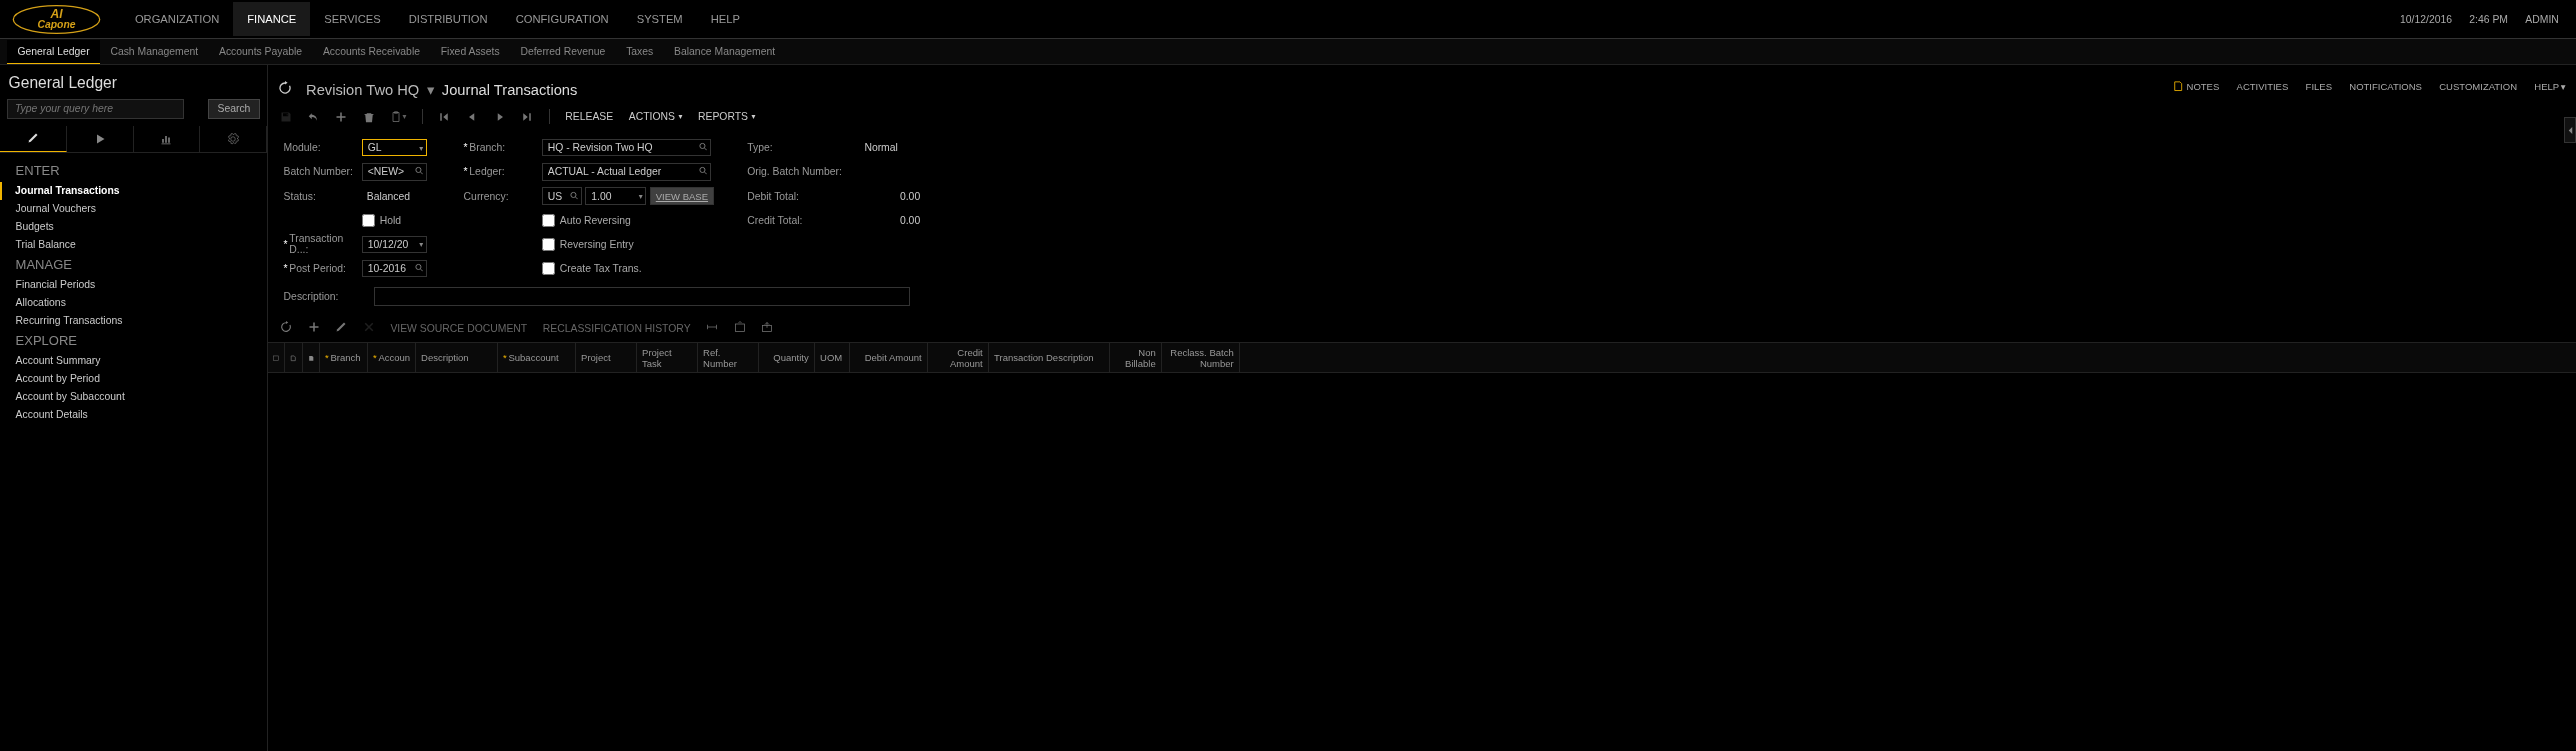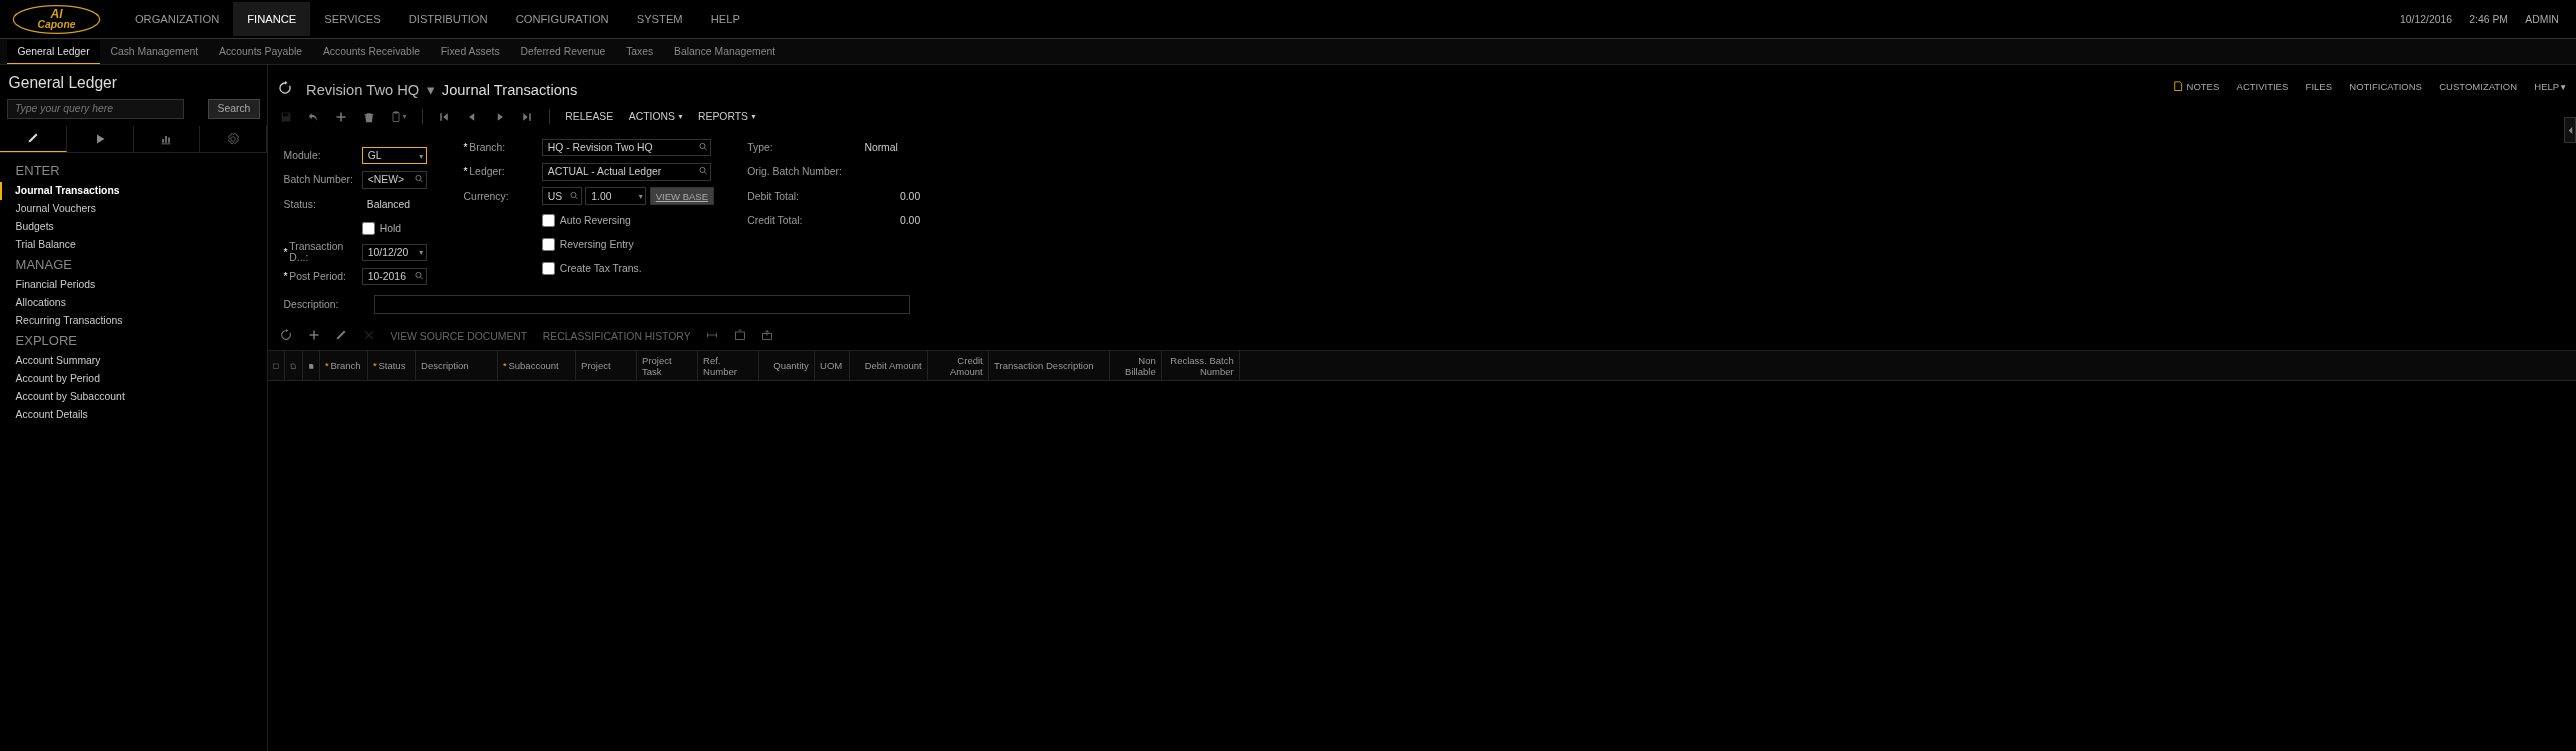--- a/index.html
+++ b/index.html
@@ -273,21 +273,21 @@
           <span style="font-size:7.8px;">▾</span>
         </div>
       <div class="action-btn">
           <span>REPORTS</span>
           <span style="font-size:7.8px;">▾</span>
         </div>
     </div>
 
     <div class="form-area">
 
-      <div class="form-col" style="width:173px;margin-top:8px;">
+      <div class="form-col" style="width:173px;">
         <div class="form-row">
           <div class="form-label">Module:</div>
           <div class="form-field"><input class="form-input highlight" style="width: 65px;" value="GL"><span class="form-dropdown-icon" style="color:#888;font-size:7.8px;">▾</span></div>
         </div>
         <div class="form-row">
           <div class="form-label">Batch Number:</div>
           <div class="form-field"><input class="form-input" style="width: 65px;" value="&lt;NEW&gt;"><span class="form-search-icon"><svg width="8.6" height="8.6" viewBox="0 0 10 10">
                   <circle cx="4" cy="4" r="3" fill="none" stroke="#888"></circle>
                   <path d="M6.5 6.5L9 9" stroke="#888"></path>
                 </svg></span></div>
@@ -433,21 +433,21 @@
             <svg width="8.6" height="8.6" viewBox="0 0 10 10">
               <path d="M2 1h5l2 2v6H2z" fill="#888"></path>
             </svg>
           </div>
         <div class="gh" style="width:48px;">
             <span class="req">*</span>
             <span>Branch</span>
           </div>
         <div class="gh" style="width:48px;">
             <span class="req">*</span>
-            <span>Status</span>
+            <span>Accoun</span>
           </div>
         <div class="gh" style="width:82px;">Description</div>
         <div class="gh" style="width:78px;">
             <span class="req">*</span>
             <span>Subaccount</span>
           </div>
         <div class="gh" style="width:61px;">Project</div>
         <div class="gh" style="width:61px;">Project Task</div>
         <div class="gh" style="width:61px;">Ref. Number</div>
         <div class="gh gh-right" style="width:56px;">Quantity</div>

